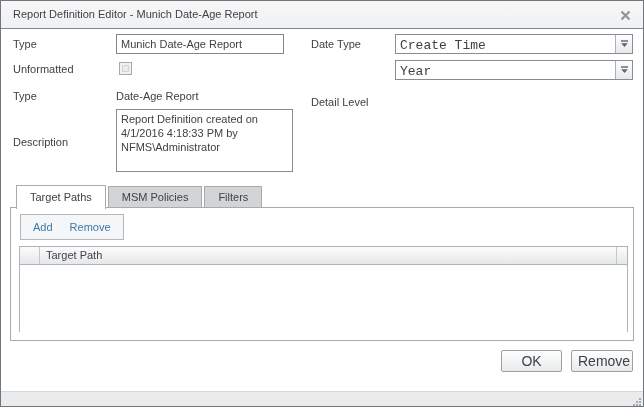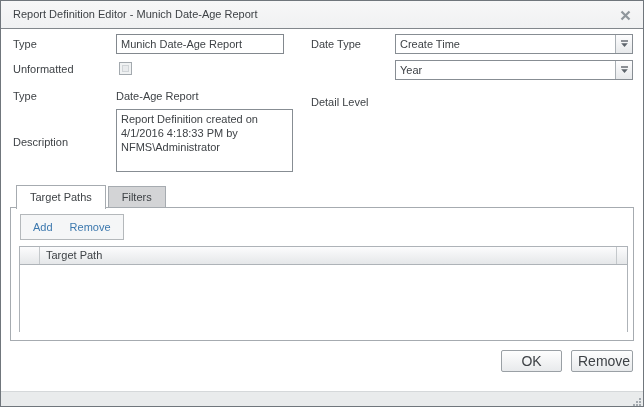--- a/index.html
+++ b/index.html
@@ -24,21 +24,21 @@
   .checkbox{
     position:absolute;width:13px;height:13px;border:1px solid #a3a9ae;background:#f0f2f3;
     display:flex;align-items:center;justify-content:center;
   }
   .checkbox .inner{width:7px;height:7px;border:1px solid #d0d4d7;background:#e9ebed;}
   .textarea{
     position:absolute;border:1px solid #878d93;background:#fff;resize:none;outline:none;
     font-family:"Liberation Sans",sans-serif;font-size:11px;color:#3e4246;line-height:14px;padding:2px 4px;
   }
   .combo{position:absolute;height:20px;border:1px solid #878d93;background:#fff;display:flex;}
-  .combo-value{flex:1;padding:3px 4px 0 4px;font-size:11px;color:#3e4246;overflow:hidden;white-space:nowrap;}
+  .combo-value{flex:1;padding:3px 4px 0 4px;font-size:13px;color:#3e4246;overflow:hidden;white-space:nowrap;font-family:Liberation Mono, monospace;}
   .combo-btn{
     width:17px;border-left:1px solid #a9afb4;cursor:pointer;
     background:linear-gradient(#fdfdfe,#e7e9eb);
     display:flex;align-items:center;justify-content:center;
   }
   .tabs{position:absolute;left:15px;top:184px;display:flex;align-items:center;z-index:3;}
   .tab{
     height:22px;padding:0 13px;margin-right:2px;line-height:21px;
     background:#d3d4d6;border:1px solid #a6abb0;color:#3e4246;cursor:pointer;white-space:nowrap;
   }
@@ -114,20 +114,21 @@
     <span class="combo-btn">
       <svg width="9" height="8" viewBox="0 0 9 8">
         <path d="M1 1 h7" stroke="#5d646b" stroke-width="1.4" fill="none"></path>
         <path d="M1.2 3.2 h6.6 L4.5 7 Z" fill="#5d646b"></path>
       </svg>
     </span>
   </div>
 
   <div class="tabs">
     <div class="tab active">Target Paths</div>
+    <div class="tab">MSM Policies</div>
     <div class="tab">Filters</div>
   </div>
 
   <div class="panel"></div>
 
   <div class="toolbar">
     <span class="link-btn">Add</span>
     <span class="link-btn">Remove</span>
   </div>
 

